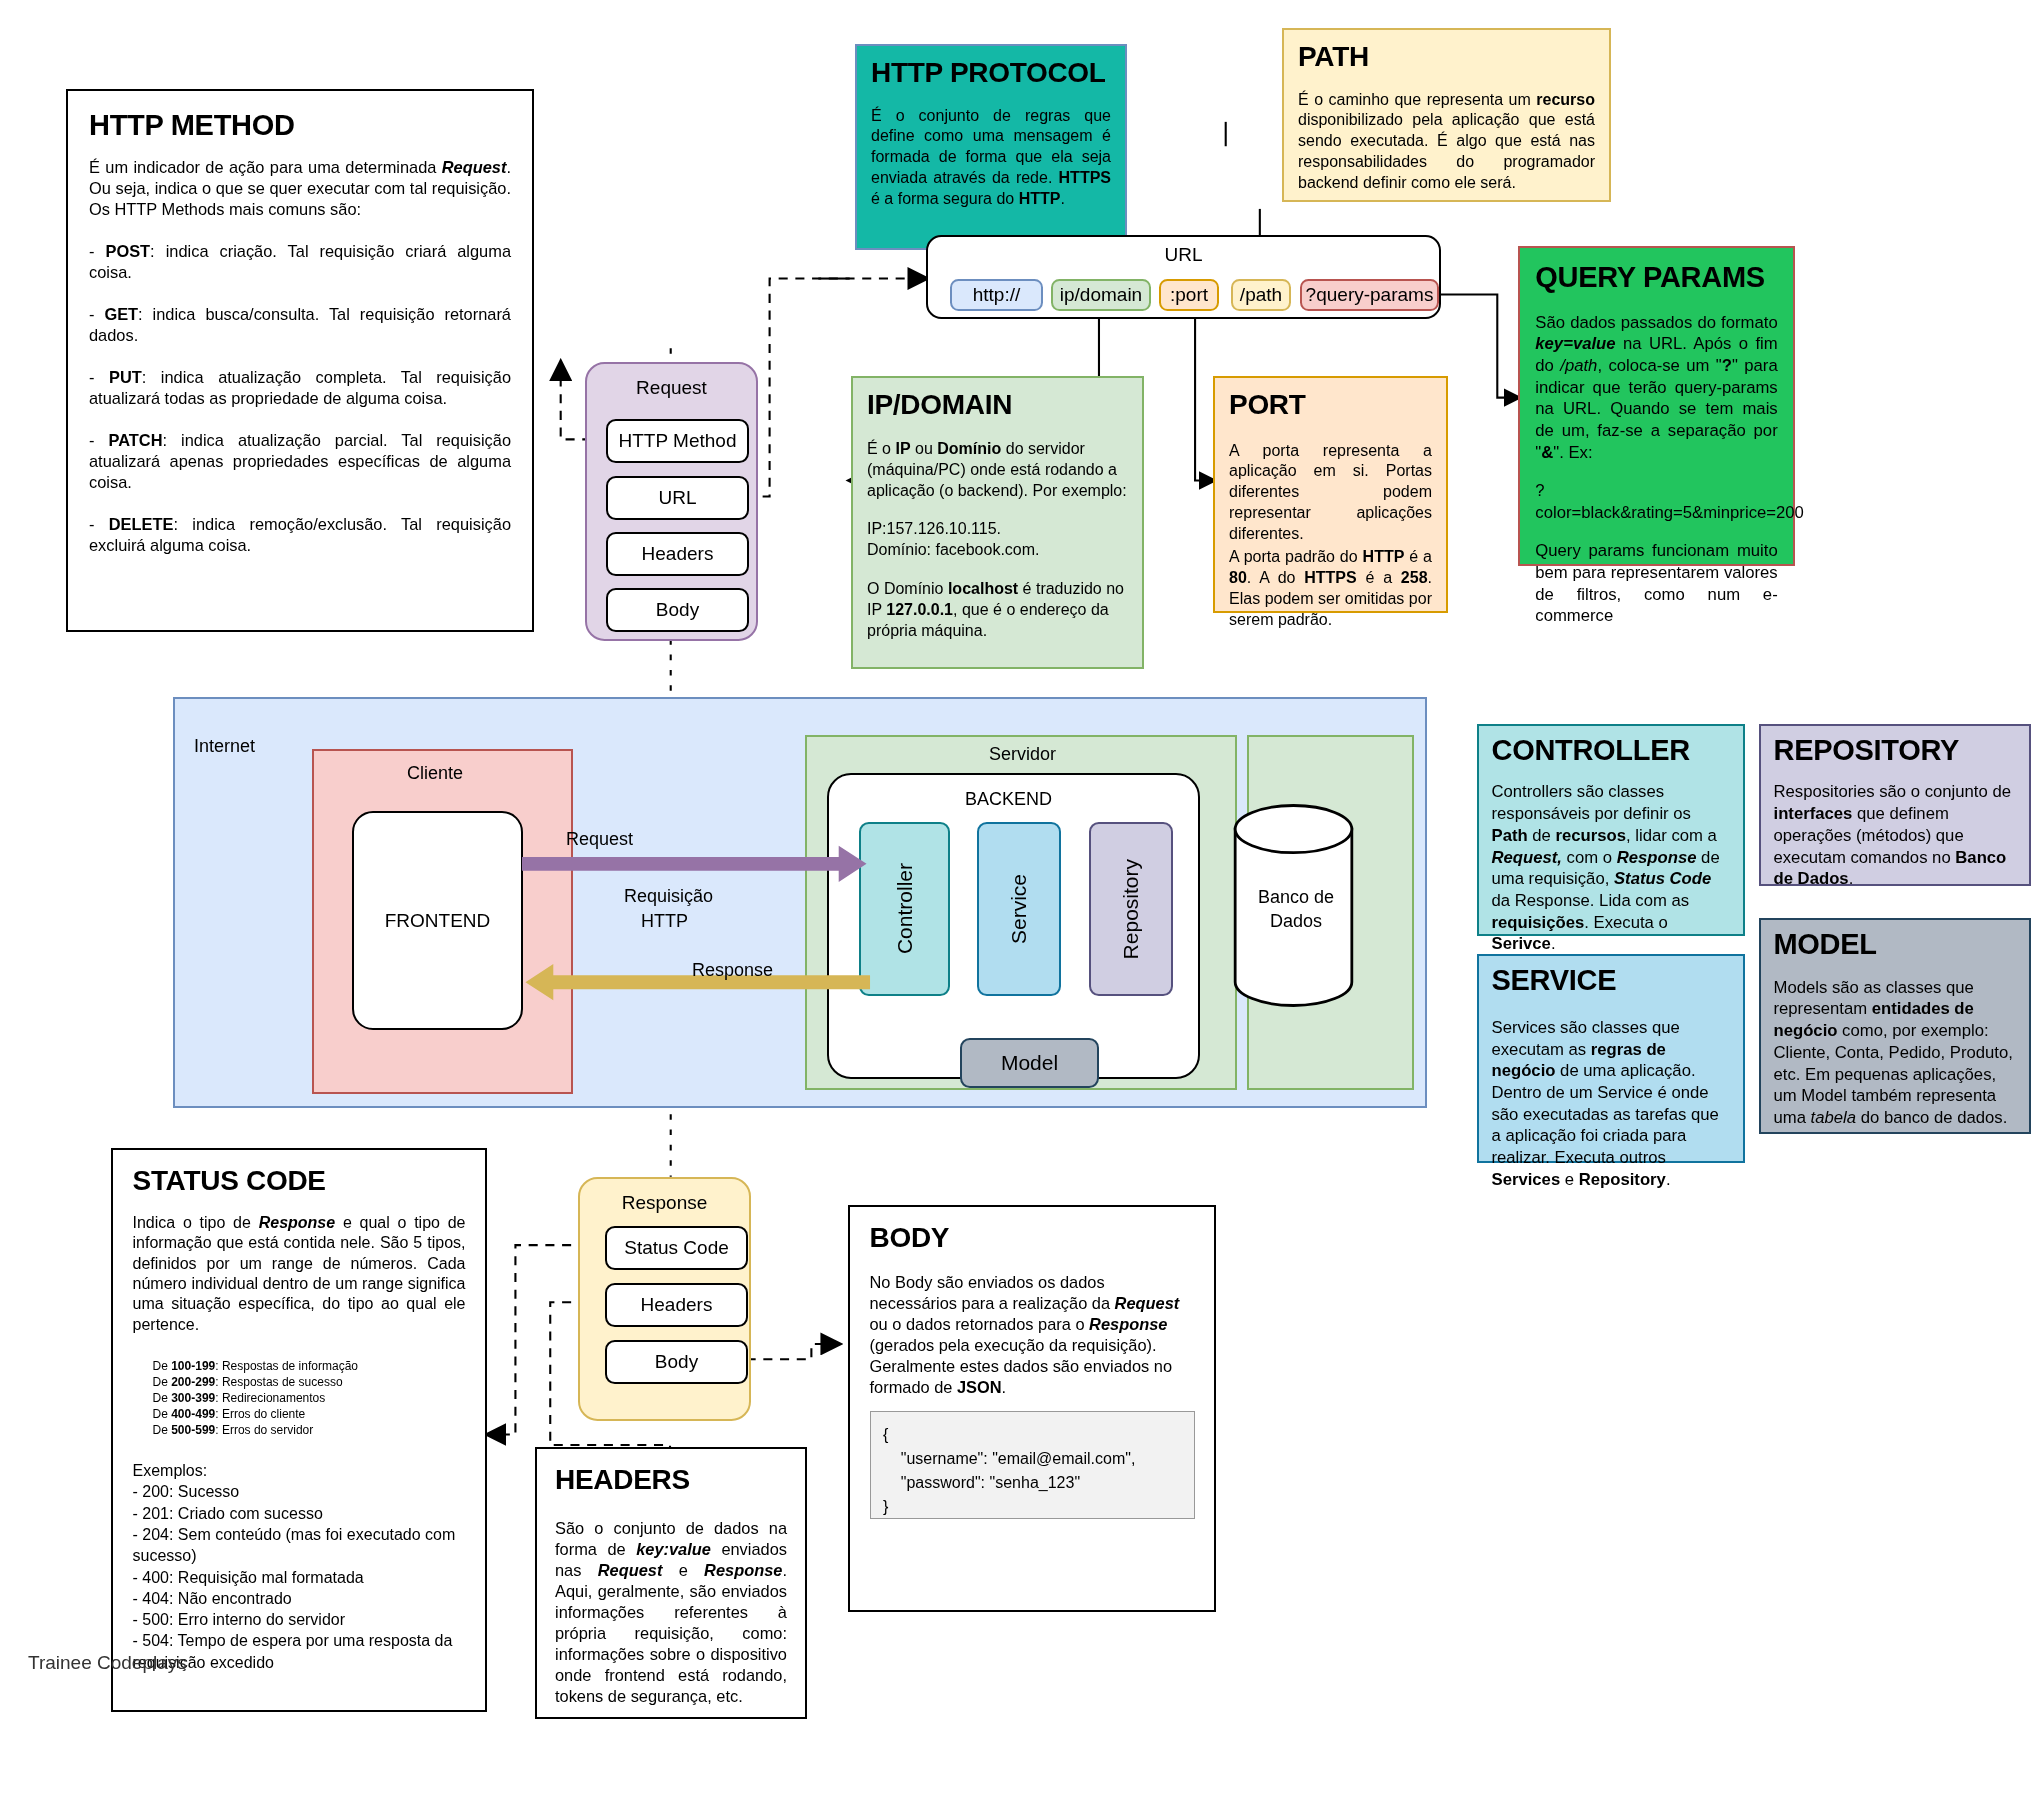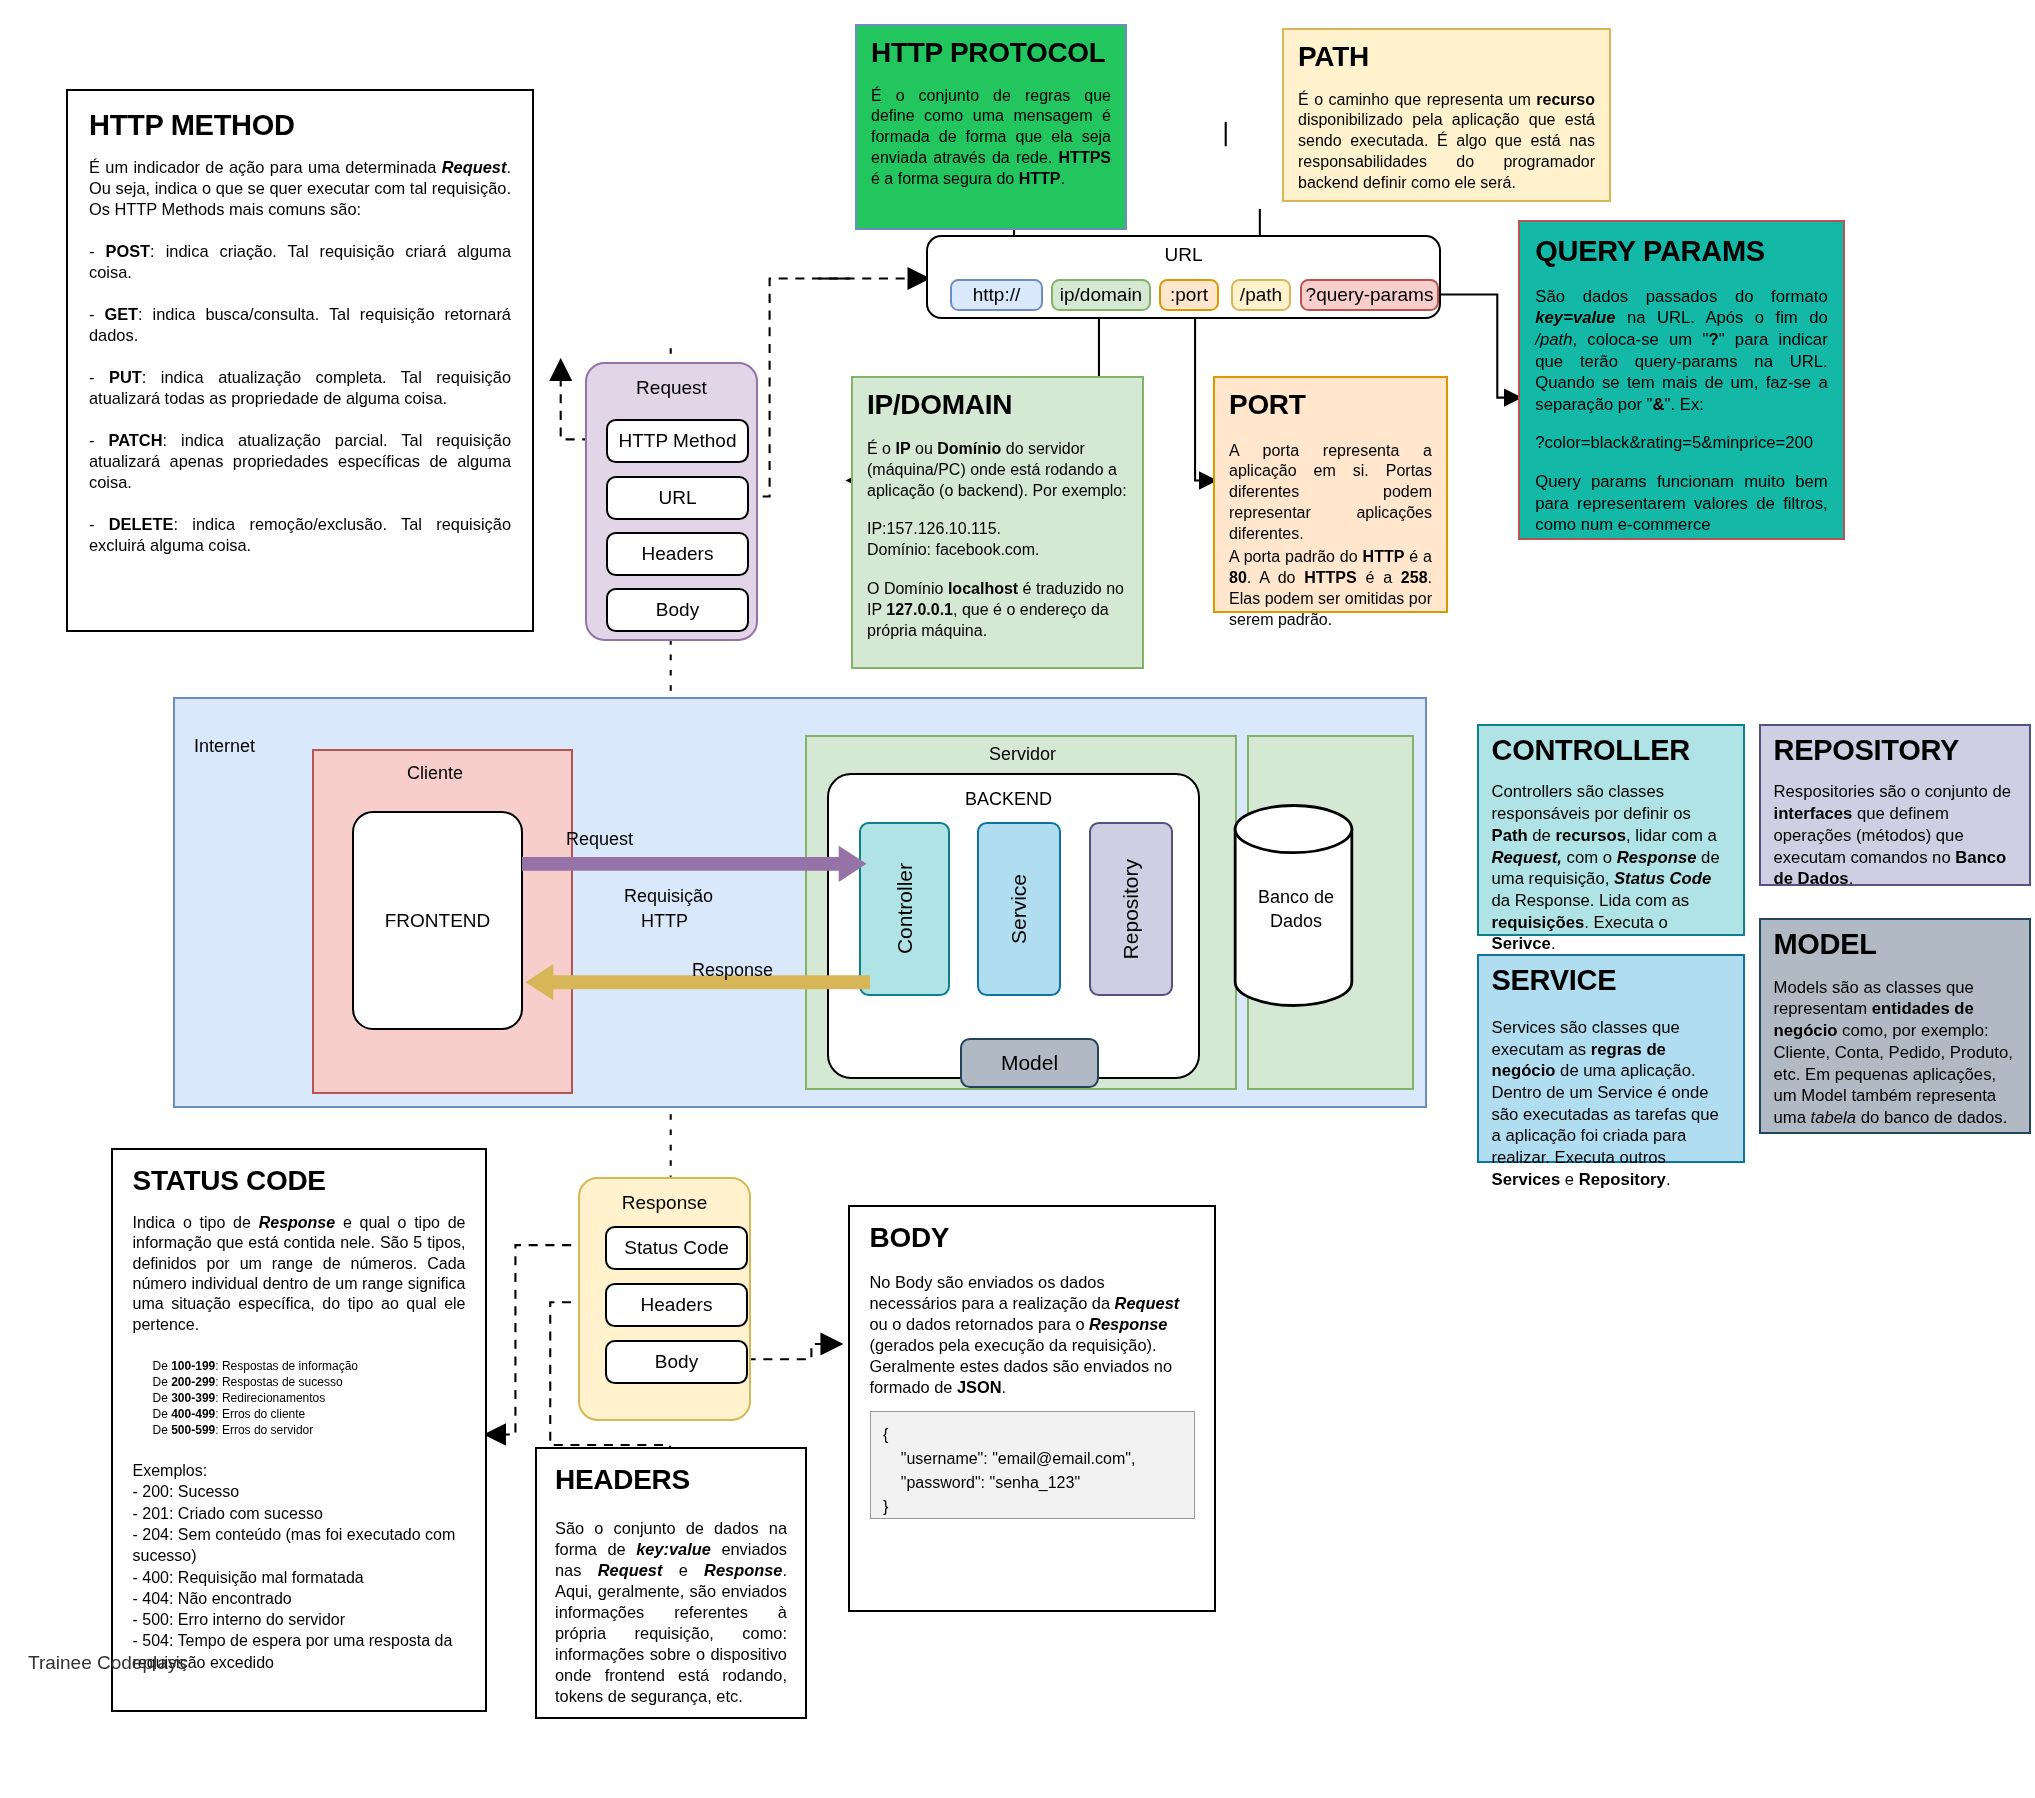--- a/index.html
+++ b/index.html
@@ -110,21 +110,21 @@
     <p class="bodytext" style="margin-top:15.3px;">
       É um indicador de ação para uma determinada <span class="bi">Request</span>. Ou seja, indica o que se quer executar com tal requisição. Os HTTP Methods mais comuns são:
     </p>
     <p class="bodytext" style="margin-top:21px;">- <b>POST</b>: indica criação. Tal requisição criará alguma coisa.</p>
     <p class="bodytext" style="margin-top:21px;">- <b>GET</b>: indica busca/consulta. Tal requisição retornará dados.</p>
     <p class="bodytext" style="margin-top:21px;">- <b>PUT</b>: indica atualização completa. Tal requisição atualizará todas as propriedade de alguma coisa.</p>
     <p class="bodytext" style="margin-top:21px;">- <b>PATCH</b>: indica atualização parcial. Tal requisição atualizará apenas propriedades específicas de alguma coisa.</p>
     <p class="bodytext" style="margin-top:21px;">- <b>DELETE</b>: indica remoção/exclusão. Tal requisição excluirá alguma coisa.</p>
   </div>
 
-  <div class="box card" style="left:855px;top:24px;width:272px;height:206px;background:#22c55e;border:2.1px solid #6c8ebf;padding:11px 14px;">
+  <div class="box card" style="left:855px;top:44px;width:272px;height:206px;background:#14b8a6;border:2.1px solid #6c8ebf;padding:11px 14px;">
     <div class="title" style="font-size:28px;">HTTP PROTOCOL</div>
     <p class="bodytext" style="font-size:16px;margin-top:16.7px;">
       É o conjunto de regras que define como uma mensagem é formada de forma que ela seja enviada através da rede. <b>HTTPS</b> é a forma segura do <b>HTTP</b>.
     </p>
   </div>
 
   <div class="box card" style="left:1282px;top:28px;width:329px;height:174px;background:#fff2cc;border:2.1px solid #d6b656;padding:11px 14px;">
     <div class="title" style="font-size:28px;">PATH</div>
     <p class="bodytext" style="font-size:16px;margin-top:16.7px;">
       É o caminho que representa um <b>recurso</b> disponibilizado pela aplicação que está sendo executada. É algo que está nas responsabilidades do programador backend definir como ele será.
@@ -143,21 +143,21 @@
   <div class="urlchip" style="left:1159px;top:279px;width:60px;height:32px;background:#ffe6cc;border:2.1px solid #d79b00;">
     <span>:port</span>
     </div>
   <div class="urlchip" style="left:1231px;top:279px;width:60px;height:32px;background:#fff2cc;border:2.1px solid #d6b656;">
     <span>/path</span>
     </div>
   <div class="urlchip" style="left:1300px;top:279px;width:139px;height:32px;background:#f8cecc;border:2.1px solid #b85450;">
     <span>?query-params</span>
     </div>
 
-  <div class="box card" style="left:1518px;top:220px;width:327px;height:320px;background:#14b8a6;border:2.1px solid #b85450;padding:12.5px 15.3px;">
+  <div class="box card" style="left:1518px;top:246px;width:277px;height:320px;background:#22c55e;border:2.1px solid #b85450;padding:12.5px 15.3px;">
     <div class="title" style="font-size:29px;">QUERY PARAMS</div>
     <p class="bodytext" style="font-size:16.7px;margin-top:18px;">
       São dados passados do formato <span class="bi">key=value</span> na URL. Após o fim do <i>/path</i>, coloca-se um "<b>?</b>" para indicar que terão query-params na URL. Quando se tem mais de um, faz-se a separação por "<b>&amp;</b>". Ex:
     </p>
     <p style="font-size:16.7px;margin-top:16.7px;">?color=black&amp;rating=5&amp;minprice=200</p>
     <p class="bodytext" style="font-size:16.7px;margin-top:16.7px;">Query params funcionam muito bem para representarem valores de filtros, como num e-commerce</p>
   </div>
 
   <div class="box card" style="left:851px;top:376px;width:293px;height:293px;background:#d5e8d4;border:2.1px solid #82b366;padding:11px 14px;">
     <div class="title" style="font-size:28px;">IP/DOMAIN</div>

